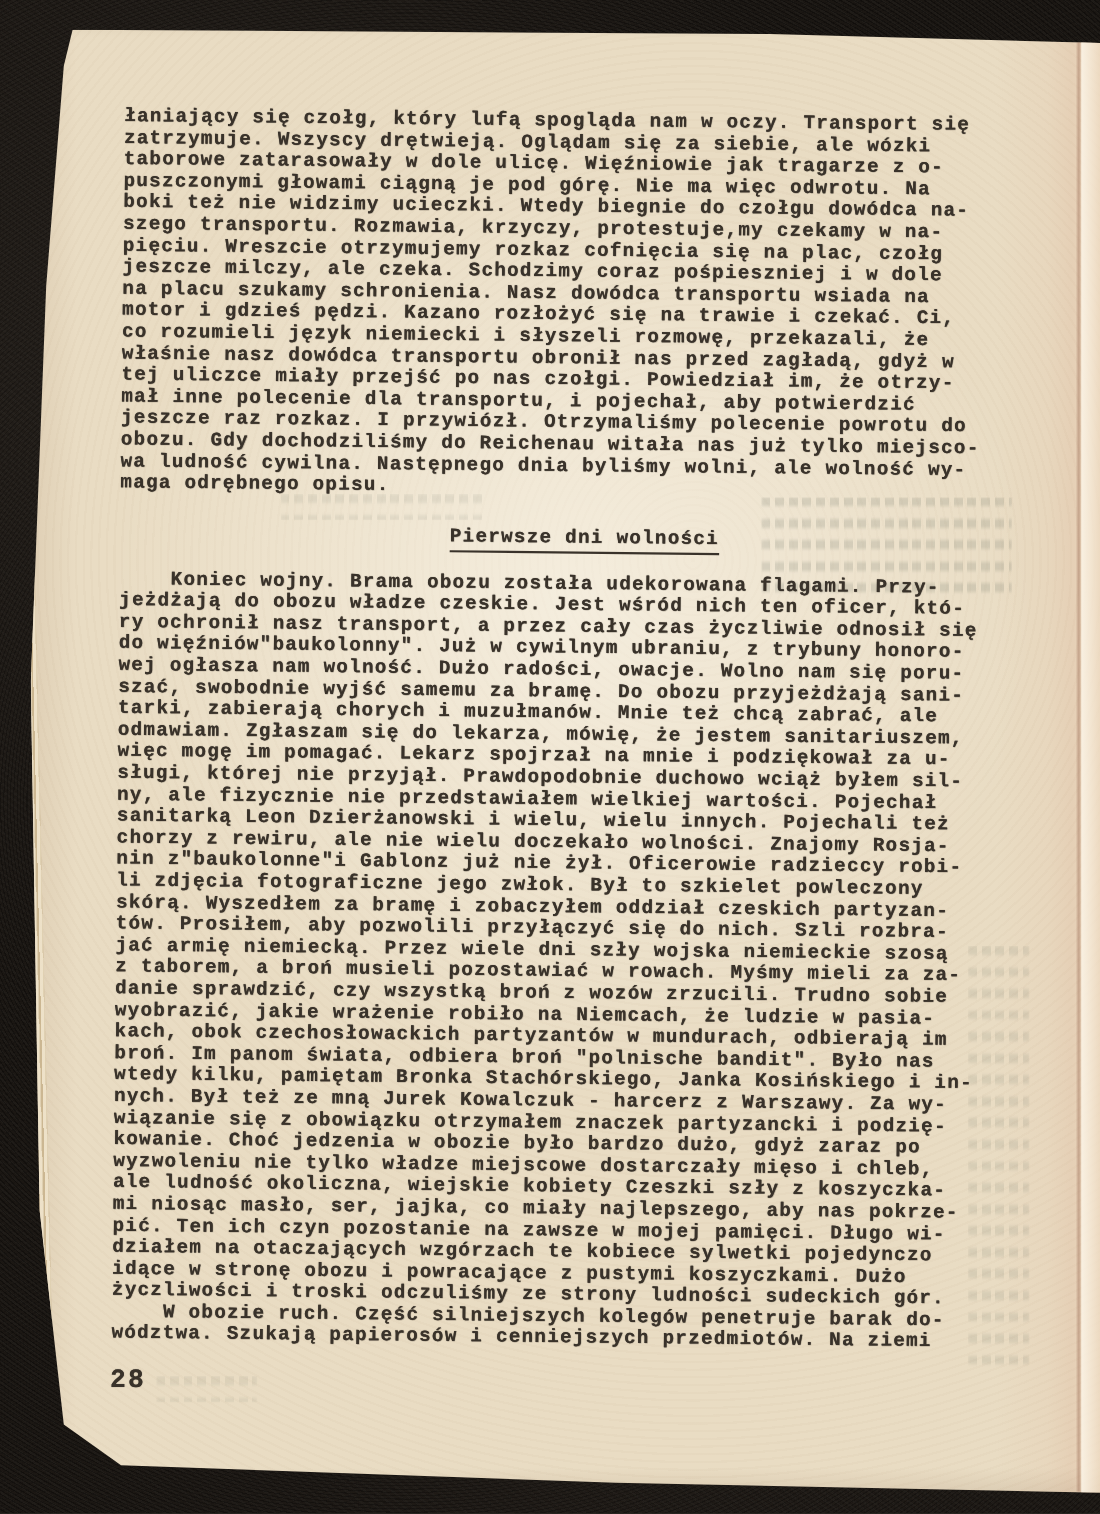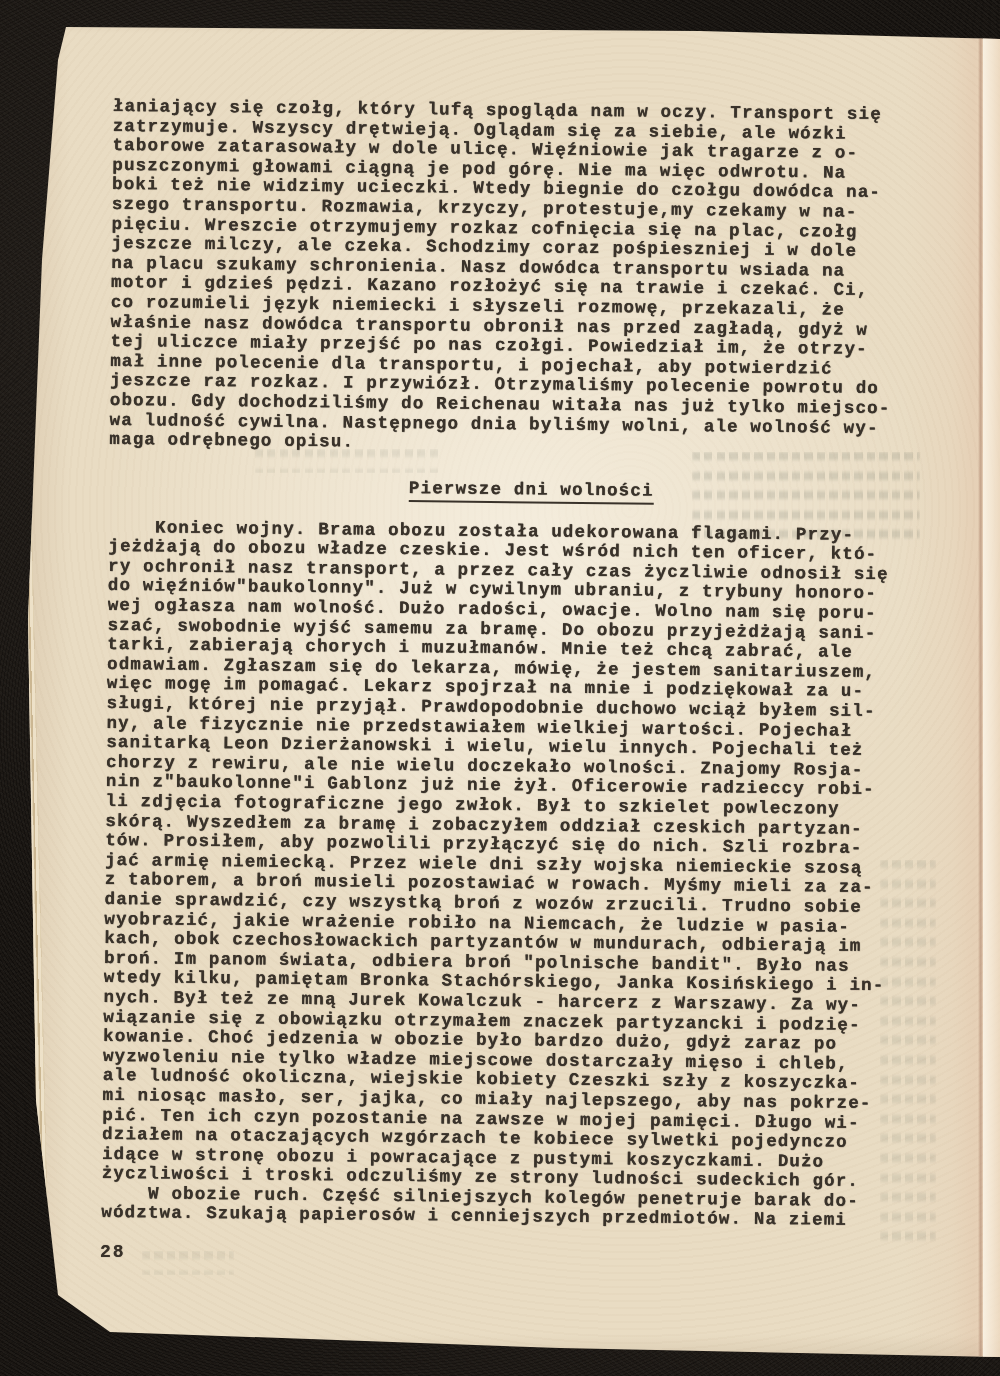--- a/index.html
+++ b/index.html
@@ -56,21 +56,21 @@
   .line{height:19.6px;line-height:19.6px;white-space:pre;overflow:visible;}
   .heading{
     margin:26px 0 20px 300px;font-size:17.5px;font-weight:700;
     height:22px;line-height:18px;
   }
   .heading .u{
     border-bottom:2.6px solid #39322a;padding-bottom:2.5px;white-space:pre;
   }
   .pagenum{
     position:absolute;left:100px;top:1242px;
-    color:#39322a;font-weight:700;font-size:18px;letter-spacing:2px;
+    color:#39322a;font-weight:700;font-size:24px;letter-spacing:2px;
     text-shadow:0 0 0.7px rgba(57,50,42,0.9);
   }
   .bleed{
     position:absolute;
     background:repeating-linear-gradient(180deg, rgba(104,110,98,0.45) 0 8px, transparent 8px 19.6px);
     -webkit-mask-image:repeating-linear-gradient(90deg, #000 0 8px, transparent 8px 12.5px);
     mask-image:repeating-linear-gradient(90deg, #000 0 8px, transparent 8px 12.5px);
     filter:blur(1.4px);
   }
   .bleed-1{left:692px;top:452px;width:228px;height:98px;opacity:0.42;}

